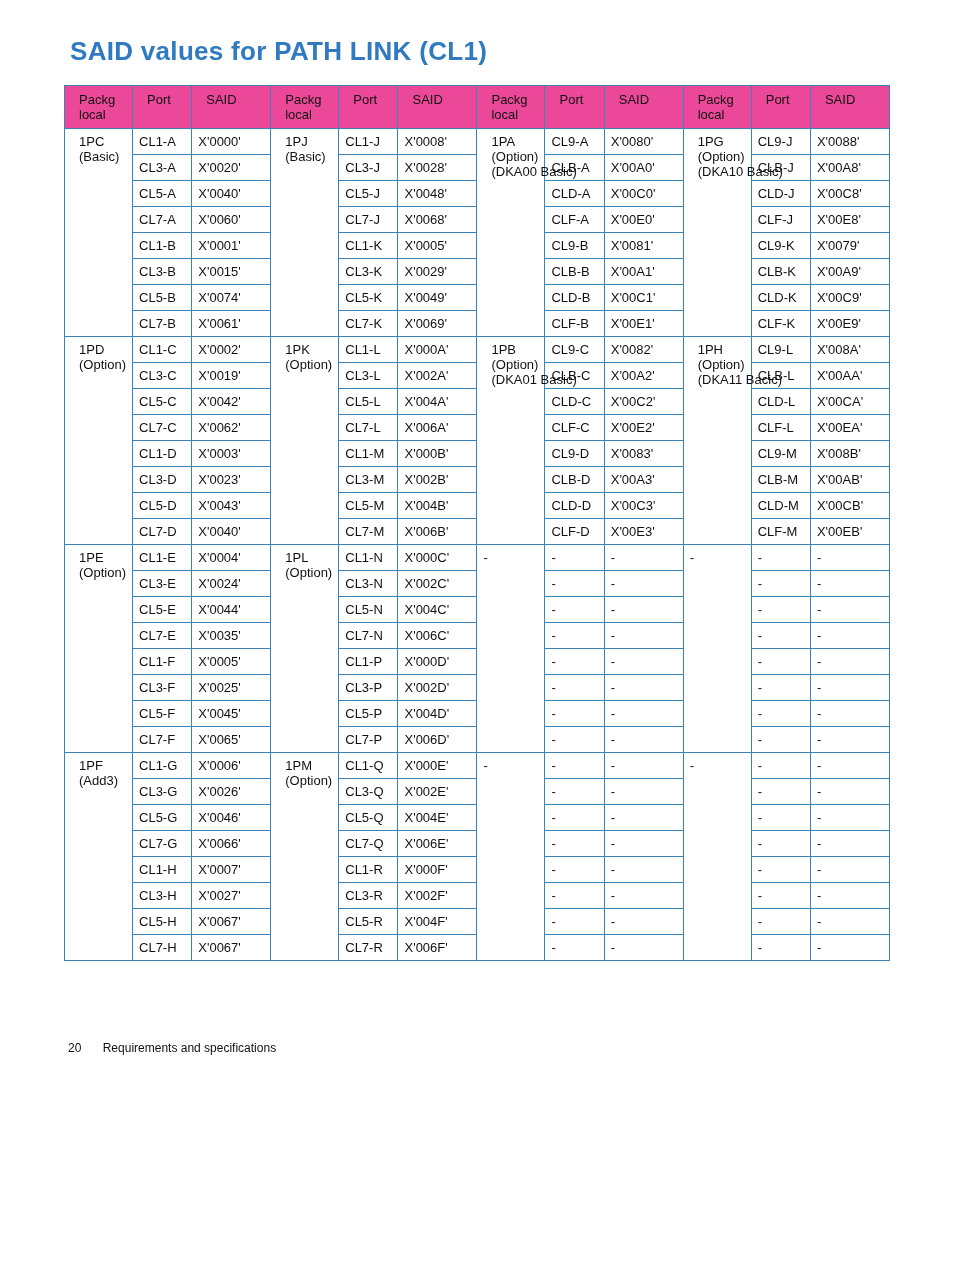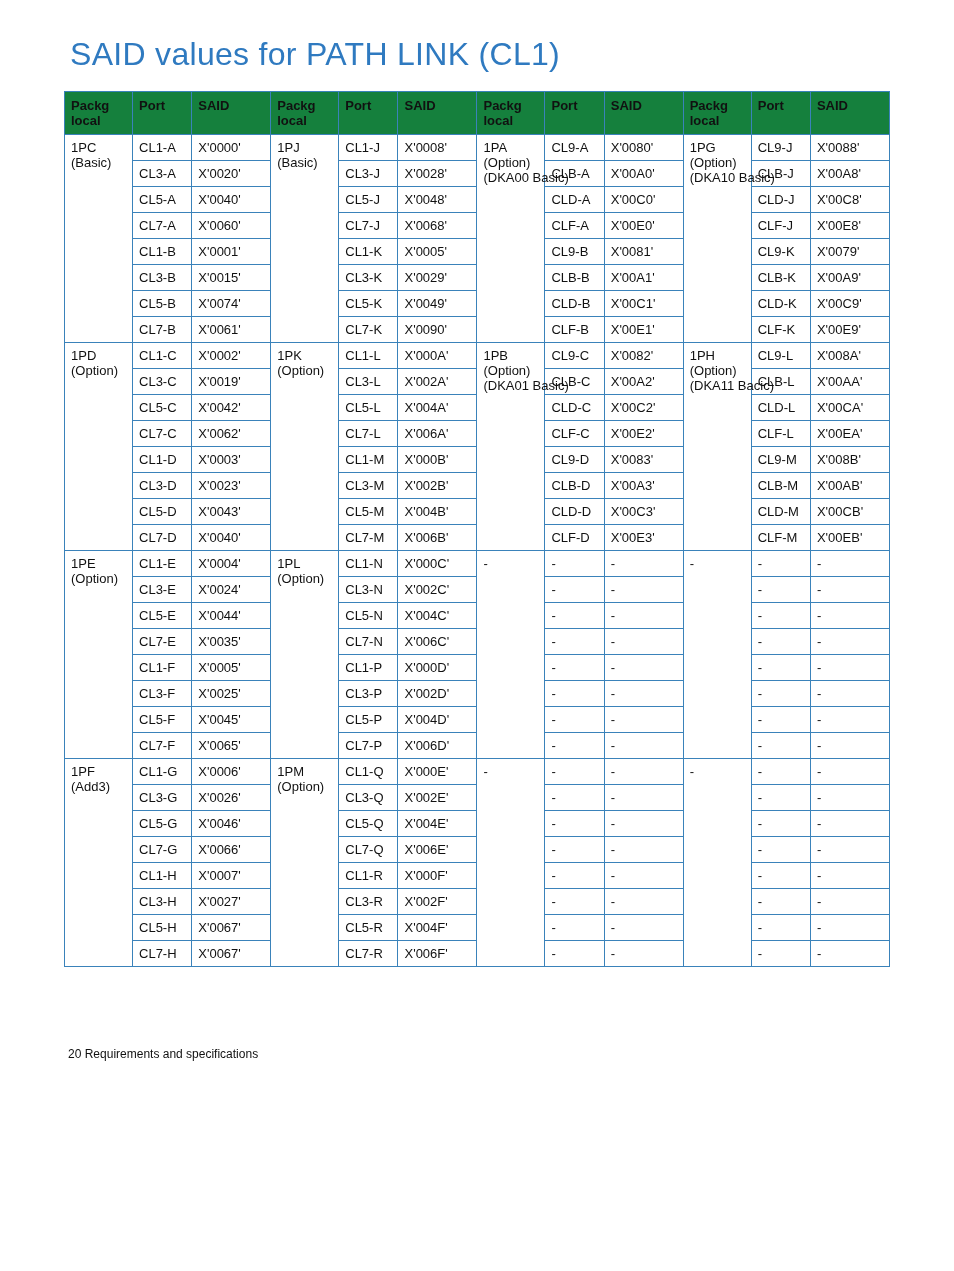--- a/index.html
+++ b/index.html
@@ -1,24 +1,24 @@
 <!DOCTYPE html>
 <html><head>
 <meta charset="utf-8">
 <style>
   html,body{margin:0;padding:0;background:#fff;}
   body{font-family:"Segoe UI",Tahoma,Arial,sans-serif;width:954px;color:#111;}
   .page{padding:36px 64px 40px 64px;}
-  .title{color:#2f7ac0;font-size:32px;font-weight:400;margin:0 0 18px 6px;letter-spacing:.3px;}
+  .title{color:#2f7ac0;font-size:26px;font-weight:700;margin:0 0 18px 6px;letter-spacing:.3px;}
   table.said{border-collapse:collapse;width:100%;font-size:13px;table-layout:fixed;}
-  table.said thead th{background:#15803d;border:1px solid #3a82ba;text-align:left;font-weight:700;padding:6px 6px;vertical-align:top;}
+  table.said thead th{background:#ec4899;border:1px solid #3a82ba;text-align:left;font-weight:400;padding:6px 14px;vertical-align:top;}
   table.said tbody td{border:1px solid #3a82ba;padding:5px 6px;vertical-align:top;white-space:nowrap;}
-  .packg-line{display:block;}
+  .packg-line{display:block;margin-left:8px;}
   .footer{font-size:12px;margin-top:80px;padding-left:4px;}
-  .footer .num{display:inline-block;}
+  .footer .num{display:inline-block;margin-right:18px;}
   
   col.c-pk{width:62px;}
   col.c-pt{width:54px;}
   col.c-sd{width:72px;}
 </style>
 </head>
 <body>
 
 <div class="page">
   <h2 class="title">SAID values for PATH LINK (CL1)</h2>
@@ -140,21 +140,21 @@
           <td>X'0049'</td>
           <td>CLD-B</td>
           <td>X'00C1'</td>
           <td>CLD-K</td>
           <td>X'00C9'</td>
         </tr>
         <tr>
           <td>CL7-B</td>
           <td>X'0061'</td>
           <td>CL7-K</td>
-          <td>X'0090'</td>
+          <td>X'0069'</td>
           <td>CLF-B</td>
           <td>X'00E1'</td>
           <td>CLF-K</td>
           <td>X'00E9'</td>
         </tr>
         <tr>
           <td rowspan="8">
             <span class="packg-line">1PD</span>
             <span class="packg-line">(Option)</span>
           </td>

